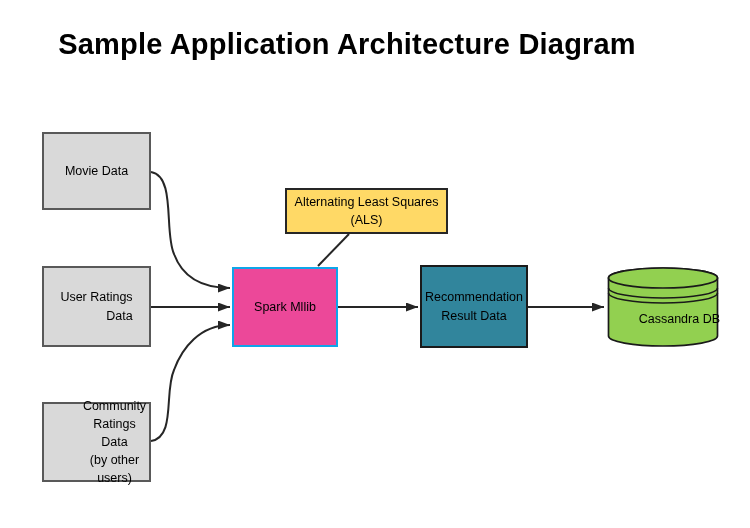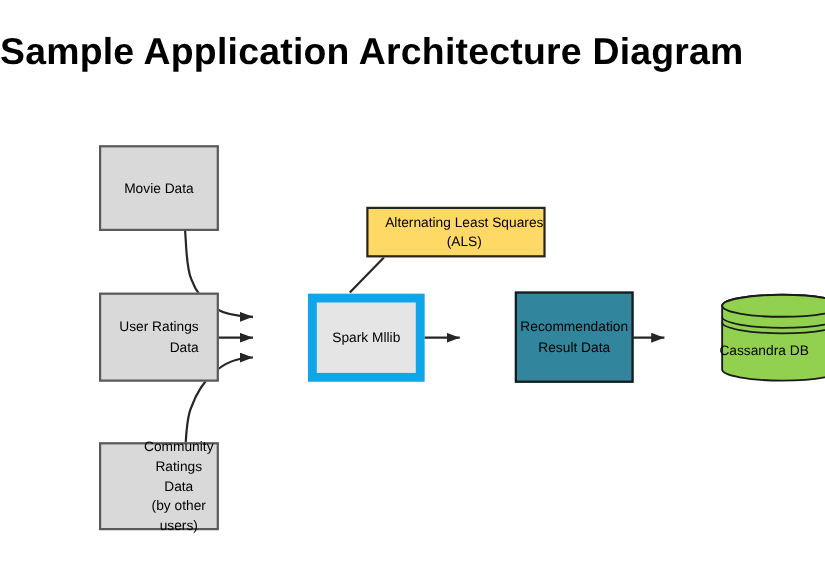--- a/index.html
+++ b/index.html
@@ -13,78 +13,76 @@
     width: 750px;
     height: 528px;
     background: #ffffff;
     overflow: hidden;
   }
   .diagram-title {
     position: absolute;
     left: 0;
     top: 28px;
     width: 694px;
-    text-align: left;
-    font-size: 34px;
+    text-align: center;
+    font-size: 29px;
     font-weight: bold;
     color: #000000;
     letter-spacing: 0.2px;
   }
   .edges-layer {
     position: absolute;
     left: 0;
     top: 0;
     width: 750px;
     height: 528px;
   }
   .node {
     position: absolute;
     box-sizing: border-box;
     display: flex;
     align-items: center;
     justify-content: center;
     text-align: center;
-    margin-left: 48px;
   }
   .node .label {
     white-space: pre-line;
     font-size: 12.5px;
     line-height: 1.45;
     color: #000000;
   }
   .box-gray {
     background: #d9d9d9;
     border: 2px solid #595959;
   }
   .box-yellow {
     background: #ffd966;
     border: 2px solid #262626;
-    justify-content: flex-end;
   }
   .box-peach {
-    background: #e5e5e5;
-    border: 8px solid #0ea5e9;
+    background: #ec4899;
+    border: 2px solid #0ea5e9;
   }
   .box-teal {
     background: #31859c;
     border: 2px solid #1a1a1a;
   }
   .node-movie      { left: 42px;  top: 132px; width: 109px; height: 78px; }
   .node-user       { left: 42px;  top: 266px; width: 109px; height: 81px; text-align: right; }
   .node-community  { left: 42px;  top: 402px; width: 109px; height: 80px; padding-left: 36px; }
   .node-als        { left: 285px; top: 188px; width: 163px; height: 46px; }
   .node-spark      { left: 232px; top: 267px; width: 106px; height: 80px; }
   .node-rec        { left: 420px; top: 265px; width: 108px; height: 83px; }
   .node-cassandra  { left: 606px; top: 266px; width: 114px; height: 82px; display: block; }
   .node-cassandra .cyl-label {
     position: absolute;
     left: 0;
     top: 46px;
     width: 114px;
-    text-align: left;
+    text-align: right;
     font-size: 12.5px;
     color: #000000;
   }
 </style>
 </head>
 <body>
 
 <div class="canvas">
 
   <div class="diagram-title">Sample Application Architecture Diagram</div>

